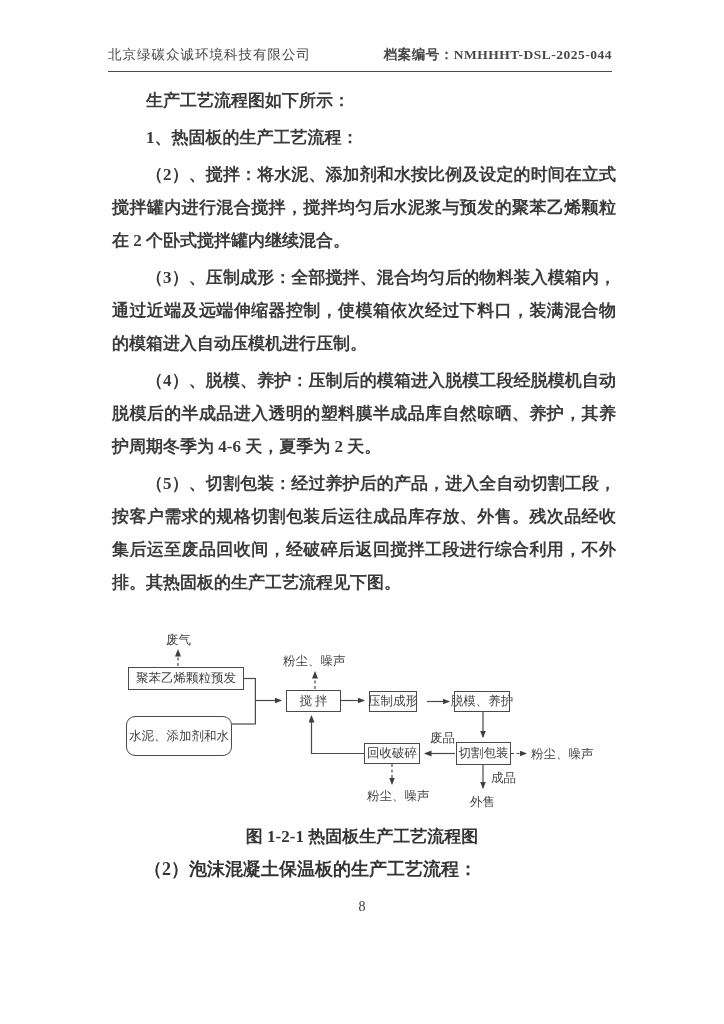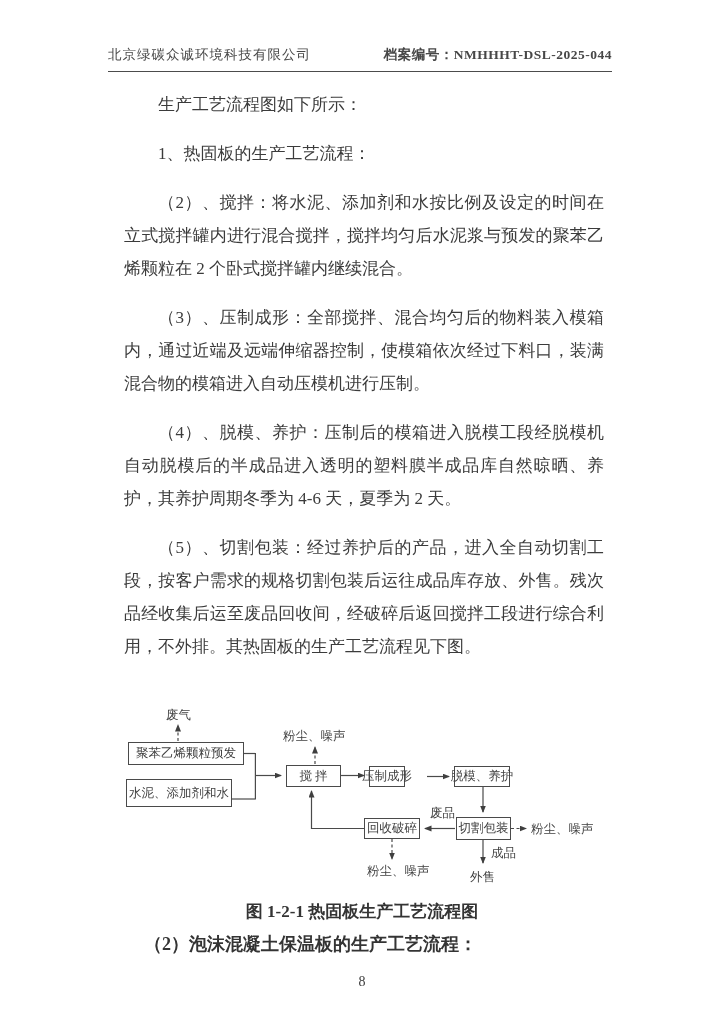--- a/index.html
+++ b/index.html
@@ -23,21 +23,21 @@
     gap:36px;
   }
   .header .file-number { font-weight:600; letter-spacing:0.5px; }
 
   
   .body-text {
     margin:12px 104px 0 108px;
     font-size:17px; line-height:33px;
     text-align:justify;
   }
-  .body-text p { margin:16px; text-indent:2em; }
+  .body-text p { margin:4px; text-indent:2em;font-weight:bold; }
 
   
   .flowchart {
     position:relative; height:212px; margin-top:5px;
     font-size:12.5px; color:#3f3f3f;
   }
   .fc-svg { position:absolute; left:0; top:0; }
   .fc-box {
     position:absolute; box-sizing:border-box;
     border:1.2px solid #4a4a4a; background:#ffffff;
@@ -109,23 +109,23 @@
 
         <line x1="392" y1="160" x2="392" y2="180" stroke-dasharray="3 2.5" marker-end="url(#arw)"></line>
 
         <line x1="511" y1="149.5" x2="526" y2="149.5" stroke-dasharray="3 2.5" marker-end="url(#arw)"></line>
 
         <line x1="483" y1="161" x2="483" y2="184" marker-end="url(#arw)"></line>
       </g>
     </svg>
 
     <div class="fc-box" style="left:128px; top:63px; width:116px; height:23px;">聚苯乙烯颗粒预发</div>
-    <div class="fc-box" style="left:126px; top:100px; width:106px; height:28px;">水泥、添加剂和水</div>
+    <div class="fc-box" style="left:126px; top:112px; width:106px; height:40px;border-radius:9px;">水泥、添加剂和水</div>
     <div class="fc-box" style="left:286px; top:86px; width:55px; height:22px;">搅 拌</div>
-    <div class="fc-box" style="left:369px; top:87px; width:36px; height:21px;">压制成形</div>
+    <div class="fc-box" style="left:369px; top:87px; width:48px; height:21px;">压制成形</div>
     <div class="fc-box" style="left:454px; top:87px; width:56px; height:21px;">脱模、养护</div>
     <div class="fc-box" style="left:456px; top:138px; width:55px; height:23px;">切割包装</div>
     <div class="fc-box" style="left:364px; top:139px; width:56px; height:21px;">回收破碎</div>
 
     <div class="fc-label" style="left:166px; top:30px;">废气</div>
     <div class="fc-label" style="left:283px; top:51px;">粉尘、噪声</div>
     <div class="fc-label" style="left:531px; top:144px;">粉尘、噪声</div>
     <div class="fc-label" style="left:367px; top:186px;">粉尘、噪声</div>
     <div class="fc-label" style="left:430px; top:128px;">废品</div>
     <div class="fc-label" style="left:491px; top:168px;">成品</div>

